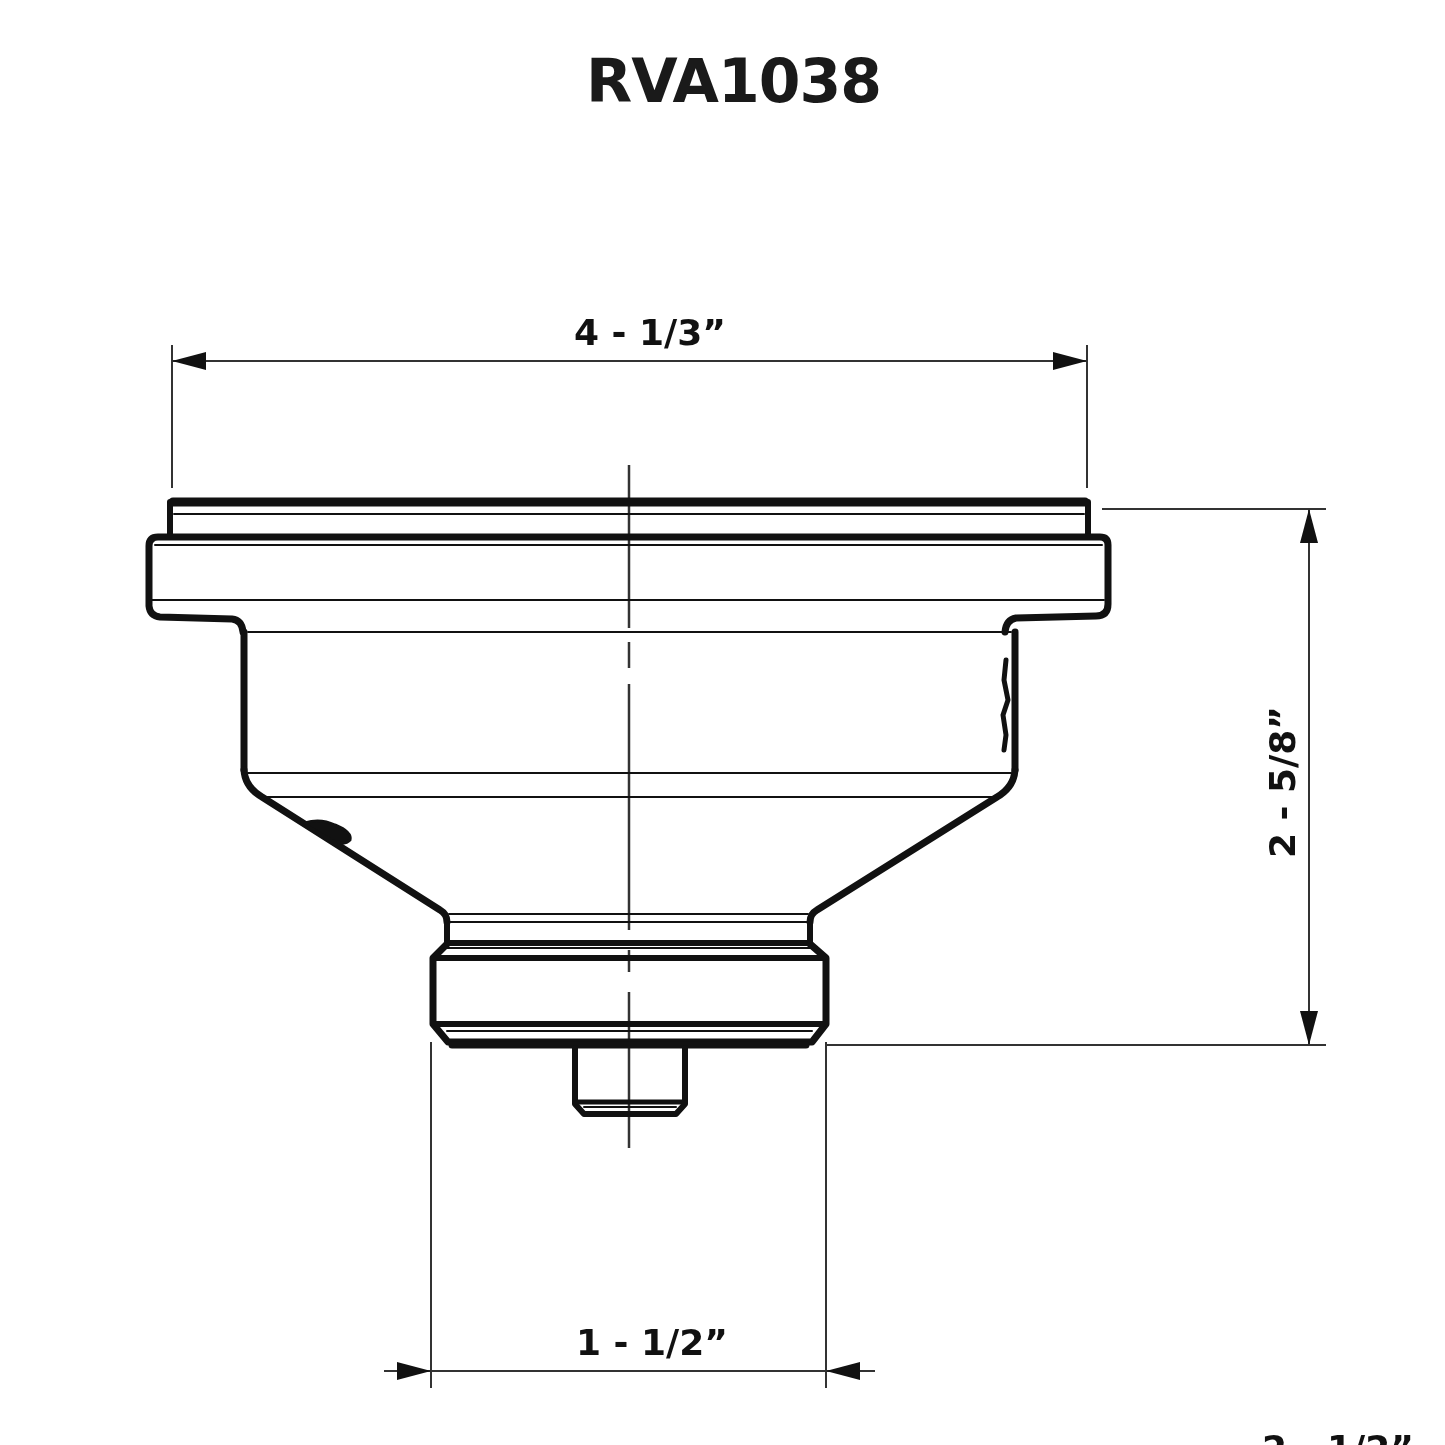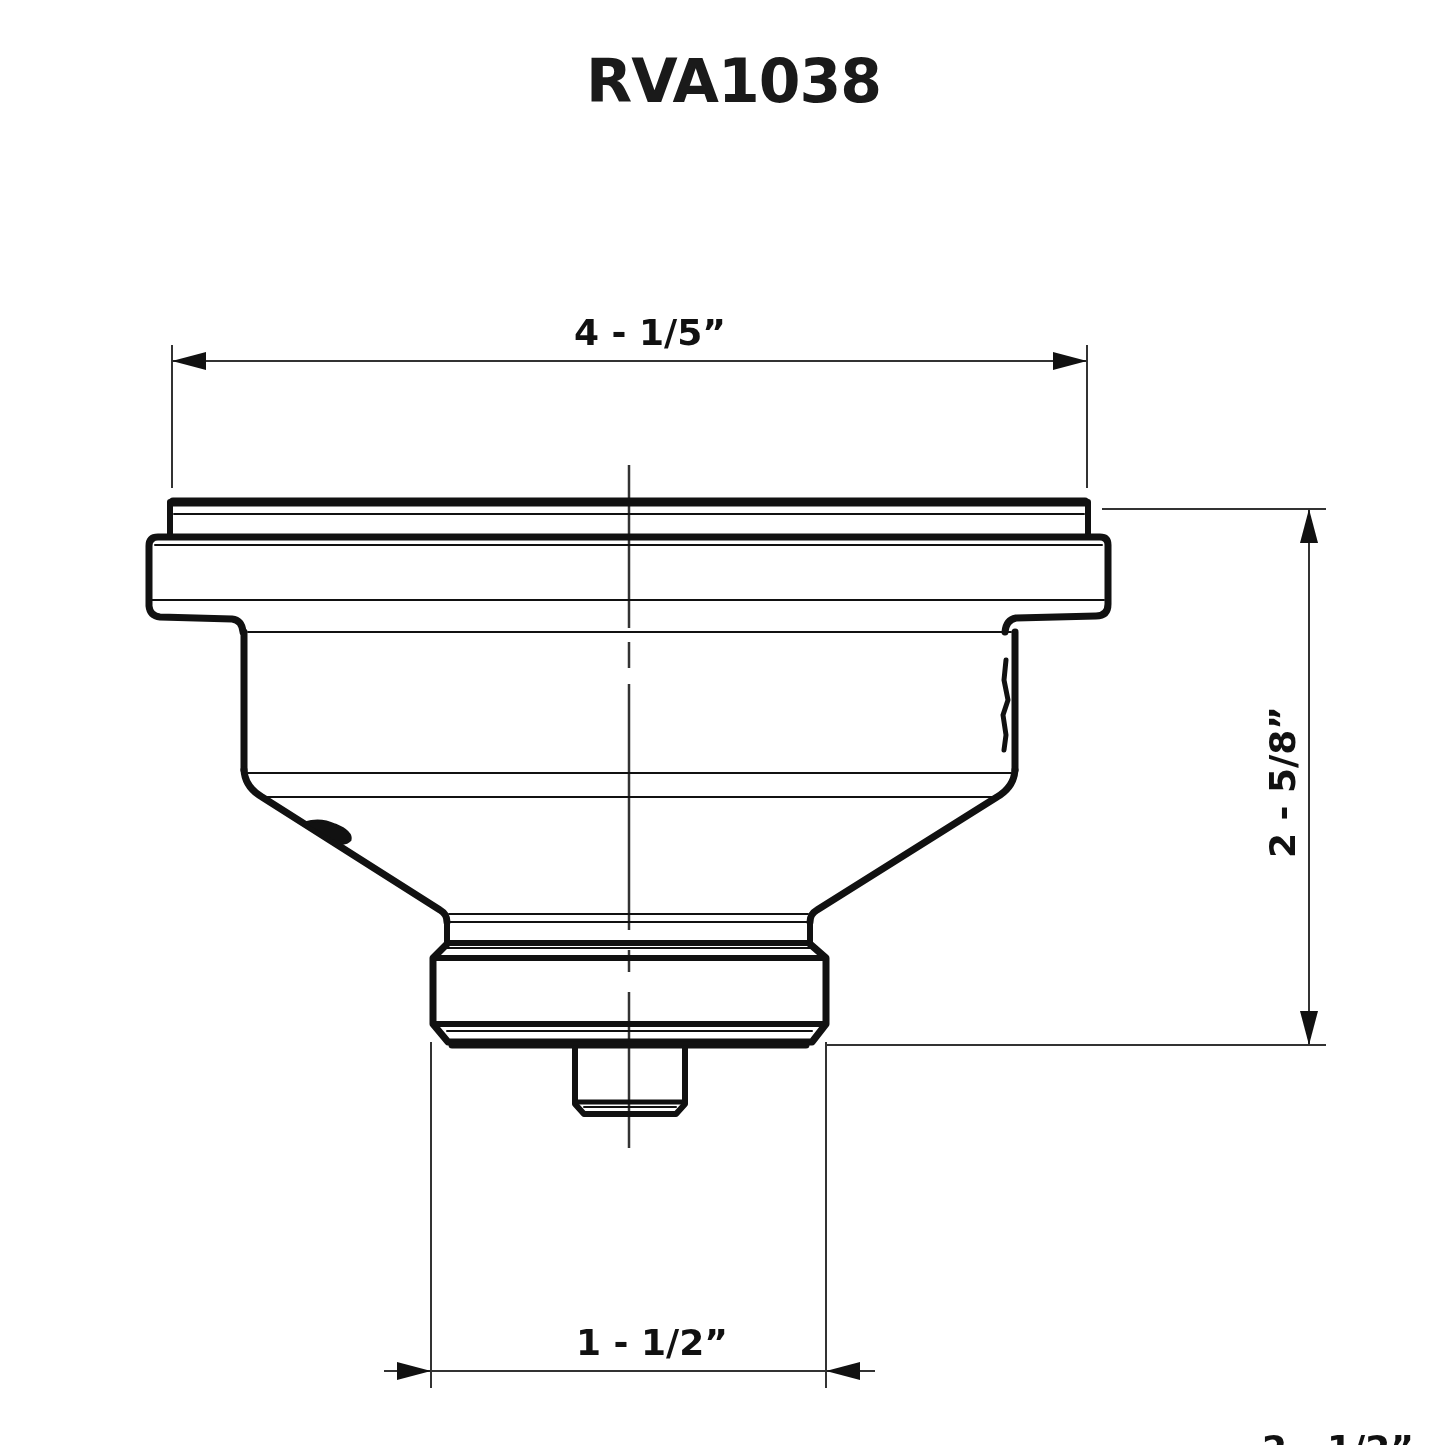--- a/index.html
+++ b/index.html
@@ -118,17 +118,17 @@
       </g>
 
       <g>
         <path d="M575,1048 L575,1104 L584,1114 L676,1114 L685,1104 L685,1048" stroke-width="6"></path>
         <line x1="577" y1="1102" x2="683" y2="1102" stroke-width="5"></line>
         <line x1="584" y1="1107" x2="676" y2="1107" stroke-width="2"></line>
       </g>
     </g>
   </svg>
 
-  <div class="dim-label dim-width">4 - 1/5”</div>
+  <div class="dim-label dim-width">4 - 1/3”</div>
   <div class="dim-label dim-height">2 - 5/8”</div>
   <div class="dim-label dim-bottom">1 - 1/2”</div>
   <div class="dim-label dim-cut">2 - 1/2”</div>
 </div>
 
 </body></html>

